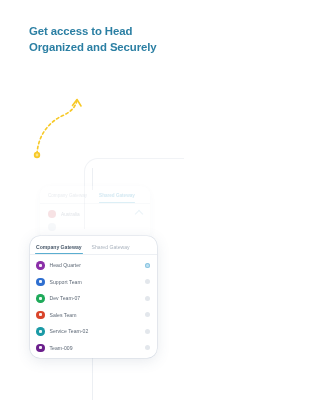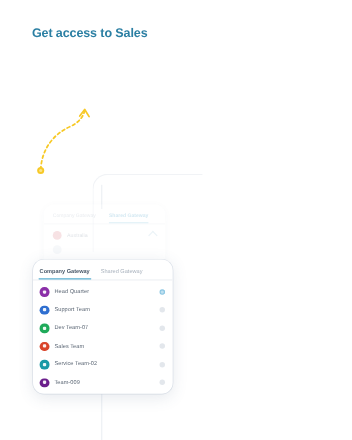--- a/index.html
+++ b/index.html
@@ -230,21 +230,22 @@
     background: #bfe0f0;
     box-shadow: inset 0 0 0 1px #8cc6e2;
   }
 </style>
 </head>
 <body>
 
 <div class="screen">
 
   <div class="headline">
-    <span class="hl-line">Get access to Sales</span>
+    <span class="hl-line">Get access to Head</span>
+    <span class="hl-line">Organized and Securely</span>
   </div>
 
   <div class="arrow-wrap">
     <svg width="80" height="66" viewBox="0 0 80 66" fill="none">
       <path d="M13 58 C 14 40, 24 26, 40 19 C 48 15, 52 10, 53 4" stroke="#f7c927" stroke-width="1.6" stroke-linecap="round" stroke-dasharray="2.6 2.6" fill="none"></path>
       <path d="M48.5 9.5 L53 3.5 L57 10" stroke="#f7c927" stroke-width="1.6" stroke-linecap="round" stroke-linejoin="round" fill="none"></path>
       <circle cx="13" cy="59" r="3.2" fill="#f7c927"></circle>
       <circle cx="13" cy="59" r="1.4" fill="#fbe38a"></circle>
     </svg>
   </div>

